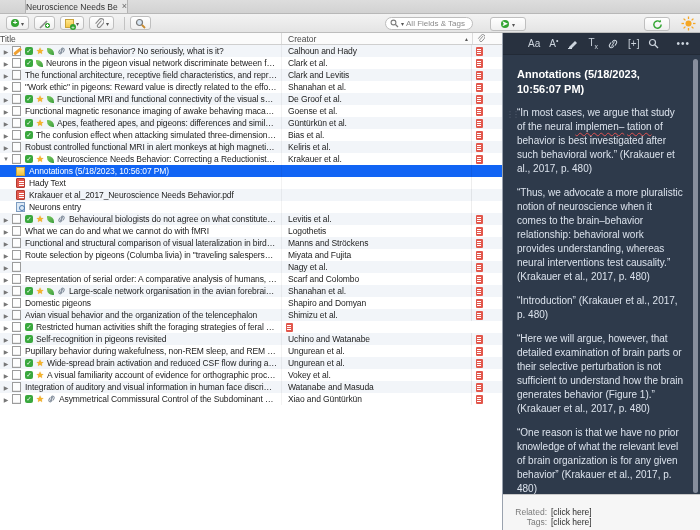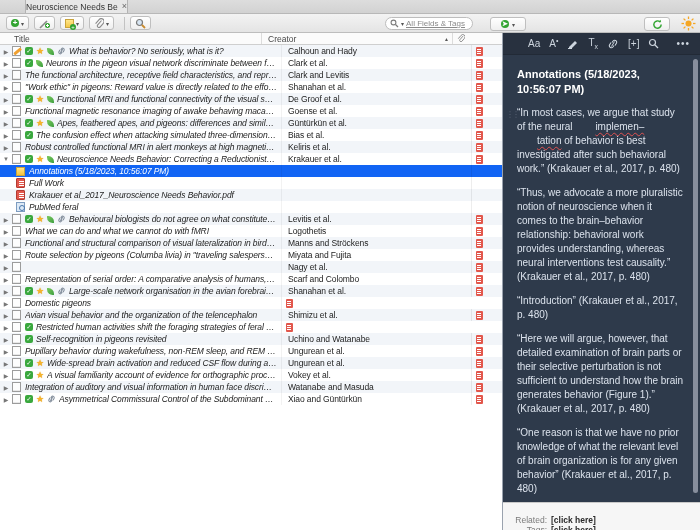--- a/index.html
+++ b/index.html
@@ -15,30 +15,30 @@
 
   
   .toolbar { height:19px; background:linear-gradient(#f3f3f3,#e4e4e4); border-bottom:1px solid #bdbdbd; display:flex; align-items:center; padding:0 6px; position:relative; }
   .tbtn { height:14px; border:1px solid #bfbfbf; border-radius:3px; background:linear-gradient(#ffffff,#efefef); display:flex; align-items:center; gap:2px; padding:0 4px; margin-right:5px; }
   .chev { font-size:6px; color:#555; }
   .green-circle { width:8px; height:8px; border-radius:50%; background:#33a532; color:#fff; font-size:8px; line-height:8px; text-align:center; font-weight:bold; }
   .sep { width:1px; height:13px; background:#c2c2c2; margin:0 5px; }
   .note-ico { width:9px; height:9px; background:linear-gradient(#ffe68a,#f4c84a); border:1px solid #c9a43c; position:relative; }
   .plus-badge { position:absolute; right:-3px; bottom:-3px; width:6px; height:6px; border-radius:50%; background:#2fa12e; color:#fff; font-size:6px; line-height:6px; text-align:center; }
   .search { position:absolute; left:385px; top:3px; width:88px; height:13px; border:1px solid #bdbdbd; border-radius:8px; background:#fff; display:flex; align-items:center; padding:0 4px; gap:2px; }
-  .search .ph { font-size:8px; color:#8a8a8a; white-space:nowrap;text-decoration:underline; }
+  .search .ph { font-size:8px; color:#8a8a8a; white-space:nowrap; }
   .locate { position:absolute; left:490px; top:3px; width:36px; height:14px; border:1px solid #bfbfbf; border-radius:3px; background:linear-gradient(#ffffff,#efefef); display:flex; align-items:center; justify-content:center; gap:3px; }
   .sync { position:absolute; left:644px; top:3px; width:26px; height:14px; border:1px solid #bfbfbf; border-radius:3px; background:linear-gradient(#ffffff,#efefef); display:flex; align-items:center; justify-content:center; }
   .sun { position:absolute; left:681px; top:2px; }
 
   
   .main { display:flex; height:497px; }
   .items-pane { width:503px; background:#fff; border-right:1px solid #9aa2ae; }
   .table-header { height:12px; display:flex; border-bottom:1px solid #cfcfcf; background:#fbfbfb; font-size:8.5px; color:#4a4a4a; align-items:center; }
-  .th-title { width:262px; padding-left:14px; border-right:1px solid #dcdcdc; height:100%; display:flex; align-items:center; }
+  .th-title { width:282px; border-right:1px solid #dcdcdc; height:100%; display:flex; align-items:center; }
   .th-creator { width:190px; padding-left:6px; height:100%; display:flex; align-items:center; justify-content:space-between; }
   .sort-arrow { font-size:5px; color:#555; padding-right:3px; }
   .th-attach { width:16px; border-left:1px solid #dcdcdc; height:100%; display:flex; align-items:center; justify-content:center; }
 
   
   .row { height:12px; display:flex; align-items:center; font-size:8.5px; color:#1d1d1d; letter-spacing:-0.1px; }
   .row.shade { background:#f2f5f9; }
   .row.selected { background:#1164f4; color:#fff; }
   .c-title { width:281px; display:flex; align-items:center; overflow:hidden; white-space:nowrap; height:100%; gap:2px; padding-left:2px; }
   .c-creator { width:190px; padding-left:6px; overflow:hidden; white-space:nowrap; height:100%; display:flex; align-items:center; border-left:1px solid rgba(0,0,0,0.05); }
@@ -53,42 +53,42 @@
   .ico-note { background:linear-gradient(#ffe68a,#f2c23e); border:1px solid #c9a43c; height:9px; }
   .ico-pdf { background:#e2574c; border:1px solid #b33b32; border-radius:1px; }
   .ico-pdf::after { content:""; position:absolute; left:1.5px; top:2px; width:5px; height:1px; background:#fff; box-shadow:0 2px 0 #fff, 0 4px 0 #fff; }
   .ico-pubmed { background:#dce9f6; border:1px solid #7d9cc0; }
   .ico-pubmed::after { content:""; position:absolute; left:2px; top:2px; width:4px; height:4px; border:1px solid #4877ad; border-radius:50%; }
 
   .tag { flex:0 0 auto; margin-right:1px; display:inline-flex; align-items:center; }
   .tag-check { width:8px; height:8px; background:#3aa83e; border-radius:2px; color:#fff; font-size:6.5px; line-height:8px; text-align:center; display:inline-block; }
   .tag-star { color:#f6b42c; font-size:9px; line-height:8px; text-shadow:0 0 1px #d89416; }
   .tag-herb { width:7px; height:7px; background:linear-gradient(135deg,#7ccb5e,#3d9e3f); border-radius:0 80% 0 80%; display:inline-block; }
-  .row-title { overflow:hidden; white-space:nowrap; text-overflow:ellipsis; padding-right:4px;font-style:italic; }
+  .row-title { overflow:hidden; white-space:nowrap; text-overflow:ellipsis; padding-right:4px; }
 
   .attach-pdf { width:7px; height:9px; background:#e2574c; border-radius:1px; position:relative; }
   .attach-pdf::after { content:""; position:absolute; left:1px; top:2px; width:4px; height:1px; background:#fff; box-shadow:0 2px 0 #fff, 0 4px 0 #fff; }
 
   
   .note-pane { width:197px; display:flex; flex-direction:column; background:#2e3a4b; position:relative; }
   .note-toolbar { height:22px; background:#28313f; border-bottom:1px solid #222a36; display:flex; align-items:center; justify-content:flex-end; gap:9px; padding-right:10px; color:#cdd5de; }
   .nt { font-size:10px; line-height:1; }
   .nt .sub { font-size:7px; vertical-align:sub; }
   .nt .dot { font-size:7px; vertical-align:super; }
   .nt-more { margin-left:8px; letter-spacing:1px; }
   .note-body { flex:1; overflow:hidden; padding:12px 16px 0 14px; color:#dbe2ec; }
   .note-title { font-size:11px; font-weight:bold; color:#fff; line-height:15px; margin-bottom:9px; }
   .para { font-size:10px; line-height:14px; margin-bottom:10px; position:relative; }
   .para:first-of-type::before { content:"\22EE\22EE"; position:absolute; left:-11px; top:2px; font-size:8px; letter-spacing:-2px; color:#5b6577; }
-  .sq { text-decoration:underline wavy #e05252; text-decoration-thickness:1px; text-underline-offset:2px;margin-left:20px; }
+  .sq { text-decoration:underline wavy #e05252; text-decoration-thickness:1px; text-underline-offset:2px; }
   .note-scrollbar { position:absolute; right:1px; top:24px; bottom:26px; width:6px; }
   .note-thumb { position:absolute; top:2px; right:1px; width:5px; height:97%; border-radius:3px; background:#969eab; opacity:.85; }
-  .note-footer { height:28px; background:#f6f6f6; border-top:1px solid #c9c9c9; font-size:8.5px; display:grid; grid-template-columns:44px 1fr; align-items:center; row-gap:0; padding:12px 4px; }
+  .note-footer { height:36px; background:#f6f6f6; border-top:1px solid #c9c9c9; font-size:8.5px; display:grid; grid-template-columns:44px 1fr; align-items:center; row-gap:0; padding:12px 4px; }
   .nf-label { color:#7a7a7a; text-align:right; padding-right:4px; }
-  .nf-value { color:#2b2b2b; font-weight:bold; }
+  .nf-value { color:#2b2b2b; font-weight:normal; }
 
   svg { display:block; }
 </style>
 </head>
 <body>
 
 <div class="app">
 
   <div class="tabbar">
     <div class="tab">
@@ -360,39 +360,39 @@
               <span class="ico ico-note"></span>
               <span class="row-title">Annotations (5/18/2023, 10:56:07 PM)</span>
             </div>
             <div class="c-creator"></div>
             <div class="c-attach"></div>
           </div>
           <div class="row">
             <div class="c-title">
               <span class="indent"></span>
               <span class="ico ico-pdf"></span>
-              <span class="row-title">Full Work</span>
+              <span class="row-title">Hady Text</span>
             </div>
             <div class="c-creator"></div>
             <div class="c-attach"></div>
           </div>
           <div class="row shade">
             <div class="c-title">
               <span class="indent"></span>
               <span class="ico ico-pdf"></span>
               <span class="row-title">Krakauer et al_2017_Neuroscience Needs Behavior.pdf</span>
             </div>
             <div class="c-creator"></div>
             <div class="c-attach"></div>
           </div>
           <div class="row">
             <div class="c-title">
               <span class="indent"></span>
               <span class="ico ico-pubmed"></span>
-              <span class="row-title">PubMed feral</span>
+              <span class="row-title">Neurons entry</span>
             </div>
             <div class="c-creator"></div>
             <div class="c-attach"></div>
           </div>
           <div class="row shade">
             <div class="c-title">
               <span class="tw">▶</span>
               <span class="ico ico-doc"></span>
               <span class="tag">
                 <span class="tag-check">✓</span>
@@ -493,20 +493,21 @@
             <div class="c-attach">
               <span class="attach-pdf"></span>
             </div>
           </div>
           <div class="row">
             <div class="c-title">
               <span class="tw">▶</span>
               <span class="ico ico-doc"></span>
               <span class="row-title">Domestic pigeons</span>
             </div>
+            <div class="c-creator">Shapiro and Domyan</div>
             <div class="c-attach">
               <span class="attach-pdf"></span>
             </div>
           </div>
           <div class="row shade">
             <div class="c-title">
               <span class="tw">▶</span>
               <span class="ico ico-doc"></span>
               <span class="row-title">Avian visual behavior and the organization of the telencephalon</span>
             </div>

